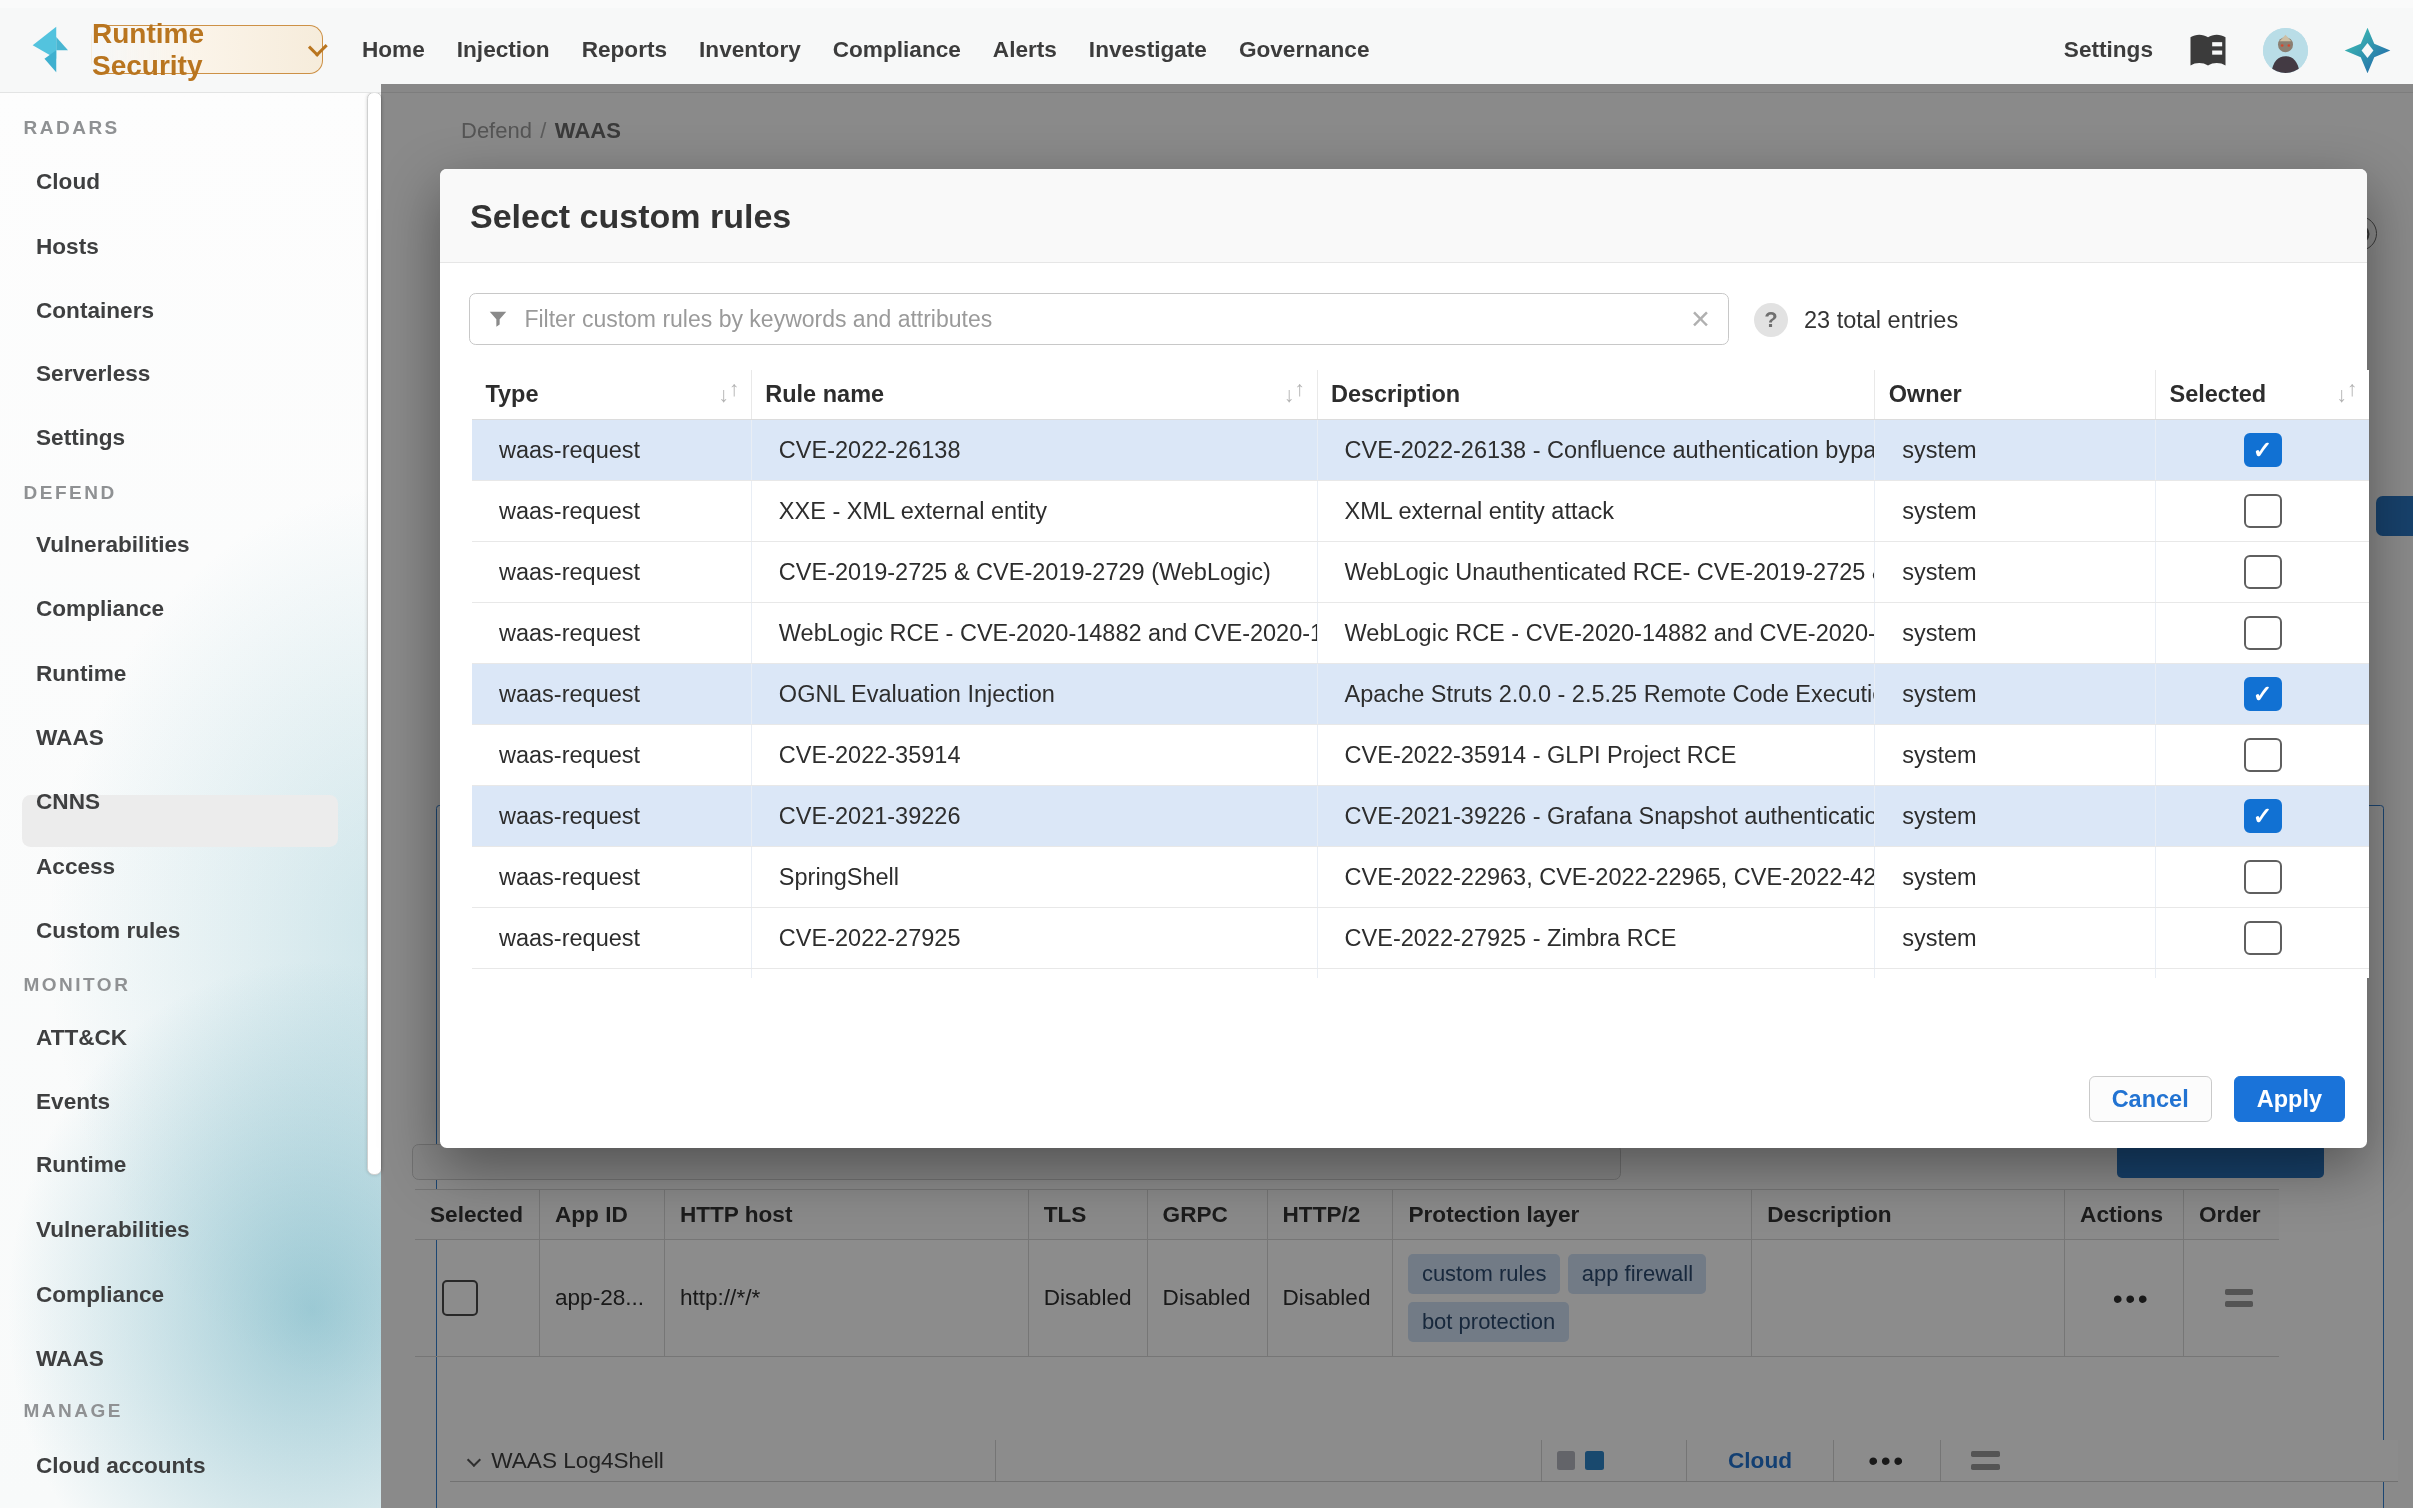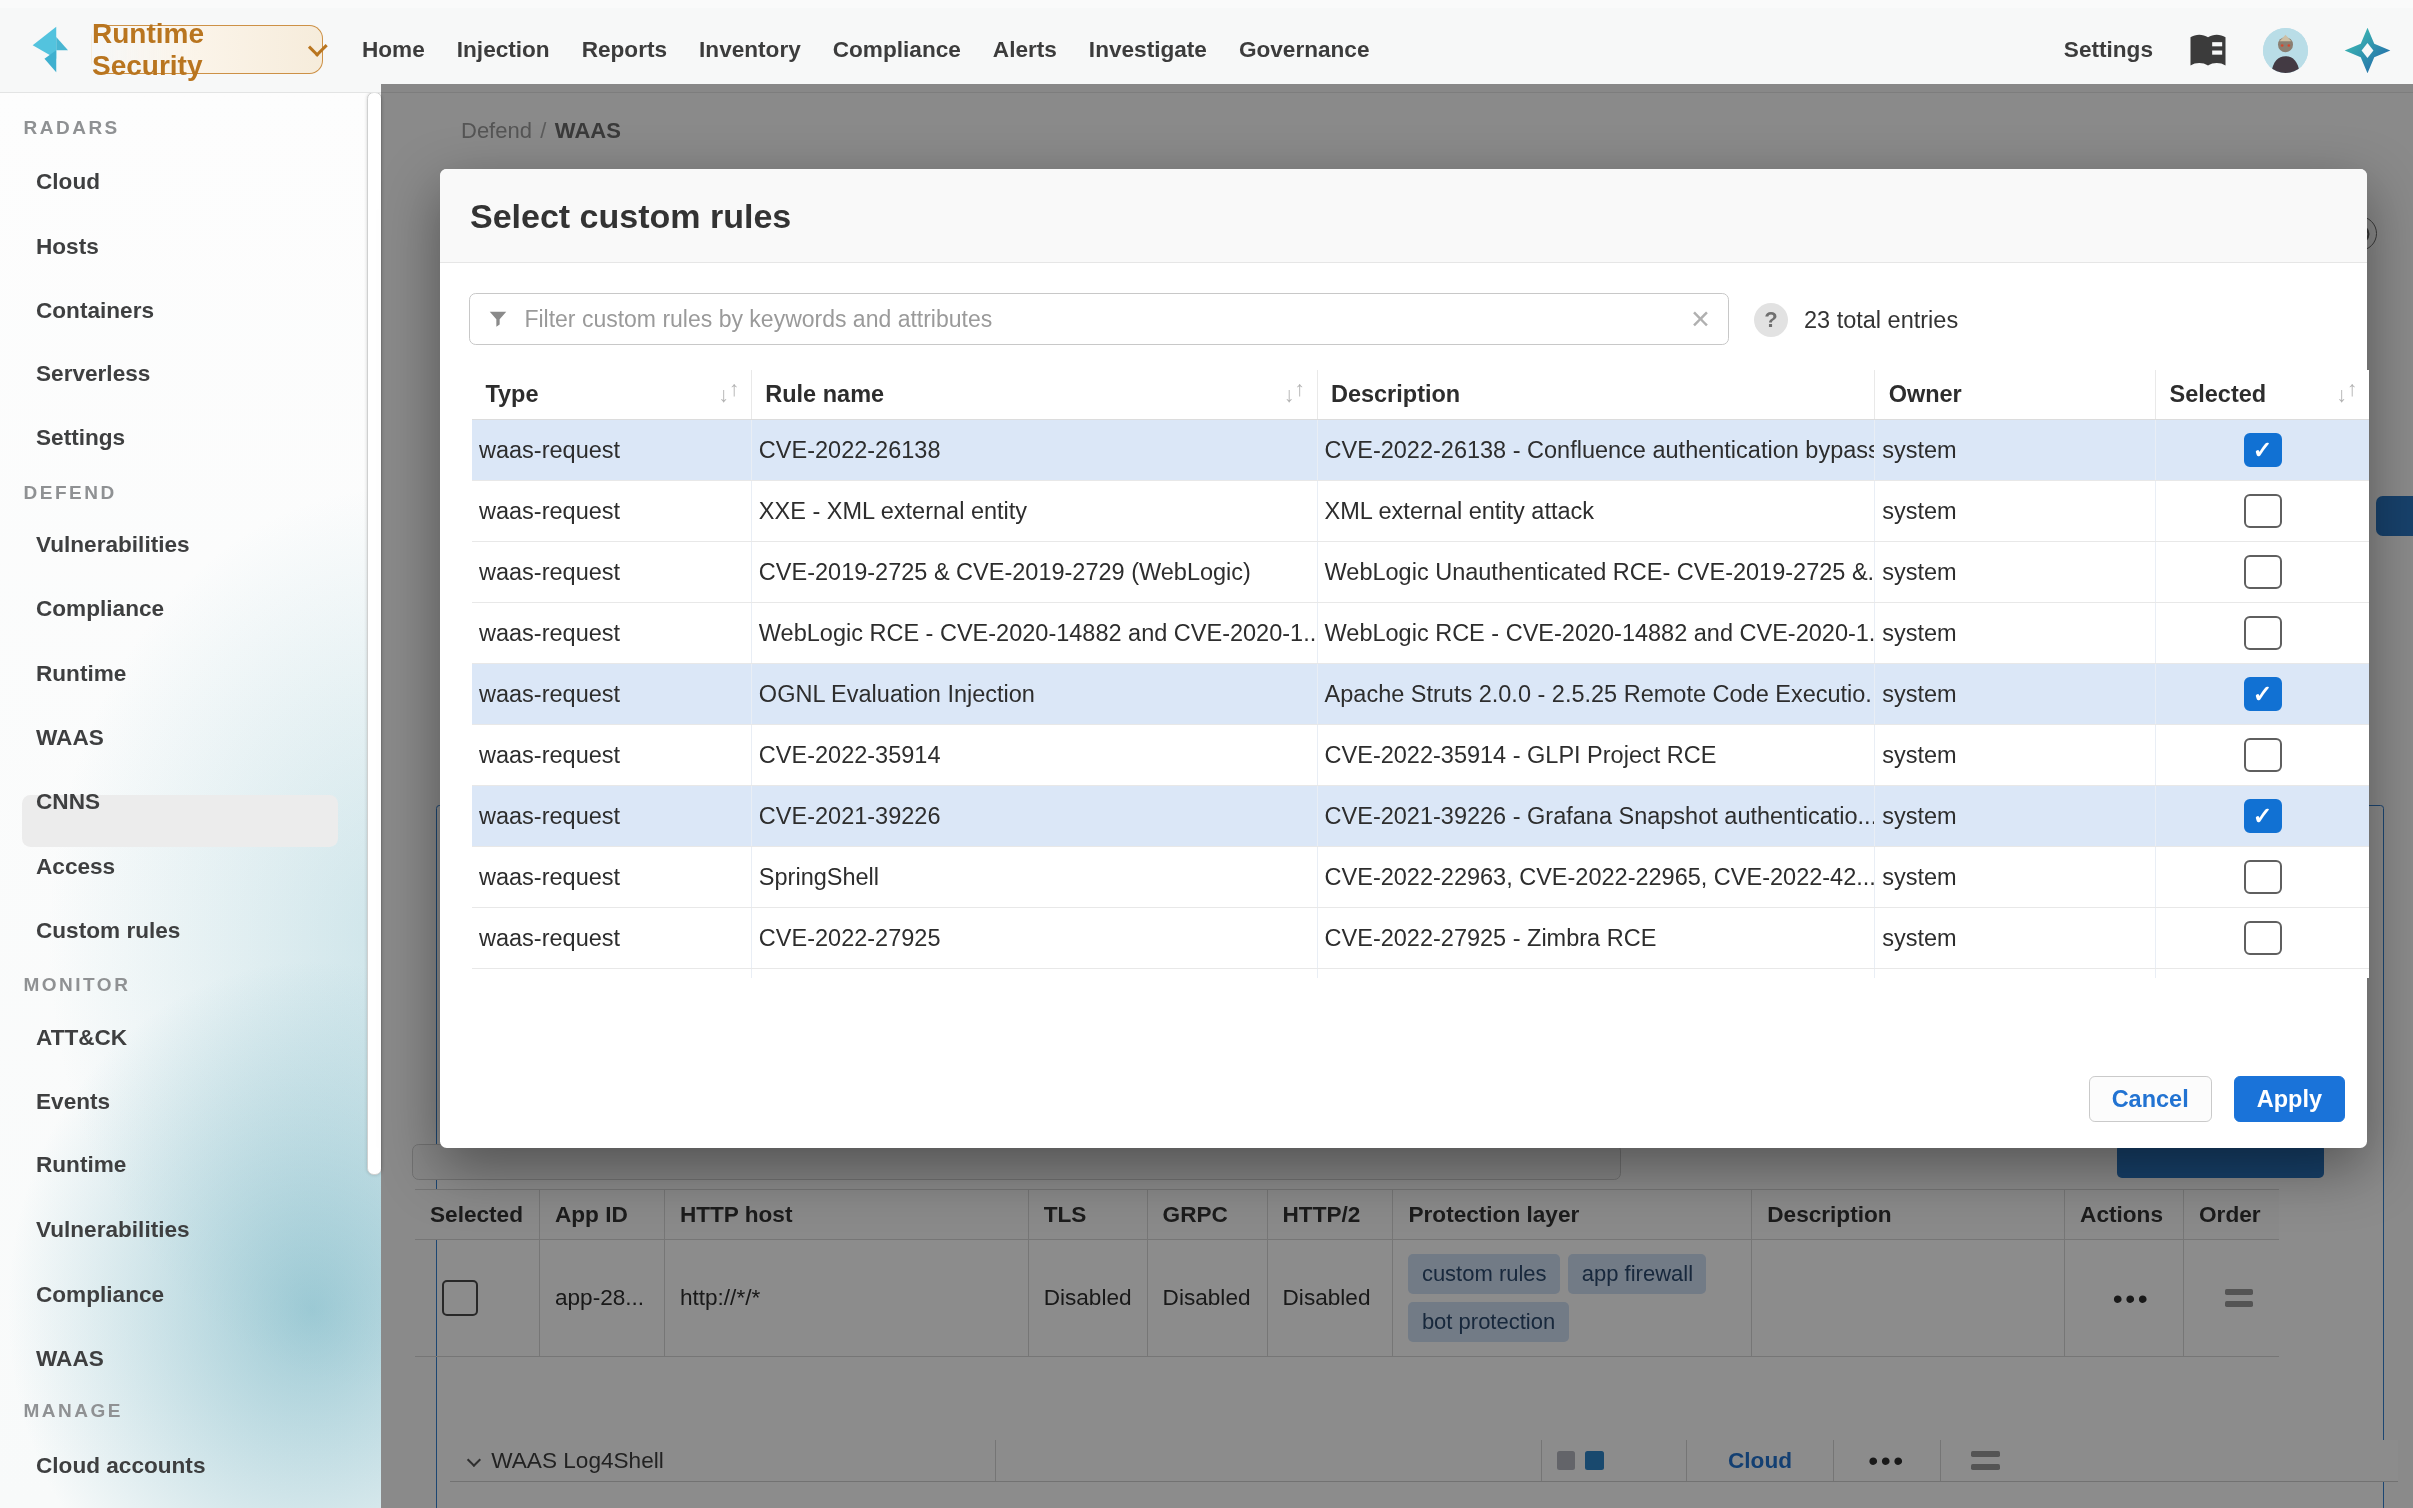--- a/index.html
+++ b/index.html
@@ -104,21 +104,21 @@
         justify-content:center;cursor:pointer;}
   .total-entries{position:absolute;left:1364px;top:151px;transform:translateY(-50%);font-size:23.5px;color:#333;}
   .rules-table{position:absolute;left:32px;top:201px;width:1897px;height:608px;overflow:hidden;}
   .rt-head{display:flex;height:49px;border-bottom:0.8px solid #dcdcdc;background:#fff;}
   .rt-head .hc{box-sizing:border-box;border-right:0.8px solid #e9e9e9;display:flex;align-items:center;
         justify-content:space-between;padding:0 11.7px 0 13.4px;font-size:23.5px;font-weight:700;color:#2d2d2d;}
   .rt-head .hc:last-child{border-right:none;}
   .rt-row{display:flex;height:60px;border-bottom:0.8px solid #e8e8e8;background:#fff;cursor:pointer;}
   .rt-row.sel{background:#dbe7f7;}
   .rt-row .c{box-sizing:border-box;border-right:0.8px solid #e9eef5;display:flex;align-items:center;
-        padding-left:7px;font-size:23.5px;color:#2d2d2d;white-space:nowrap;overflow:hidden;}
+        padding-left:27px;font-size:23.5px;color:#2d2d2d;white-space:nowrap;overflow:hidden;}
   .rt-row .c:last-child{border-right:none;justify-content:center;padding-left:0;}
   .c-type{width:280px}.c-rule{width:566px}.c-desc{width:558px}.c-owner{width:281px}.c-sel{width:213px}
   .sorticons{color:#b3b3b3;font-size:21px;font-weight:400;white-space:nowrap;}
   .sorticons .up{display:inline-block;transform:translateY(-5.9px);}
   .cb{width:38px;height:34px;border-radius:5.9px;box-sizing:border-box;background:#fff;
       border:2.5px solid #5f5f5f;display:flex;align-items:center;justify-content:center;}
   .cb.checked{background:#1171d3;border-color:#1171d3;}
   .cb.checked::after{content:"✓";color:#fff;font-size:23.5px;font-weight:700;}
   .rt-row.partial{height:15px;border-bottom:none;}
   .modal-foot{position:absolute;right:22px;bottom:26px;display:flex;gap:22px;}

